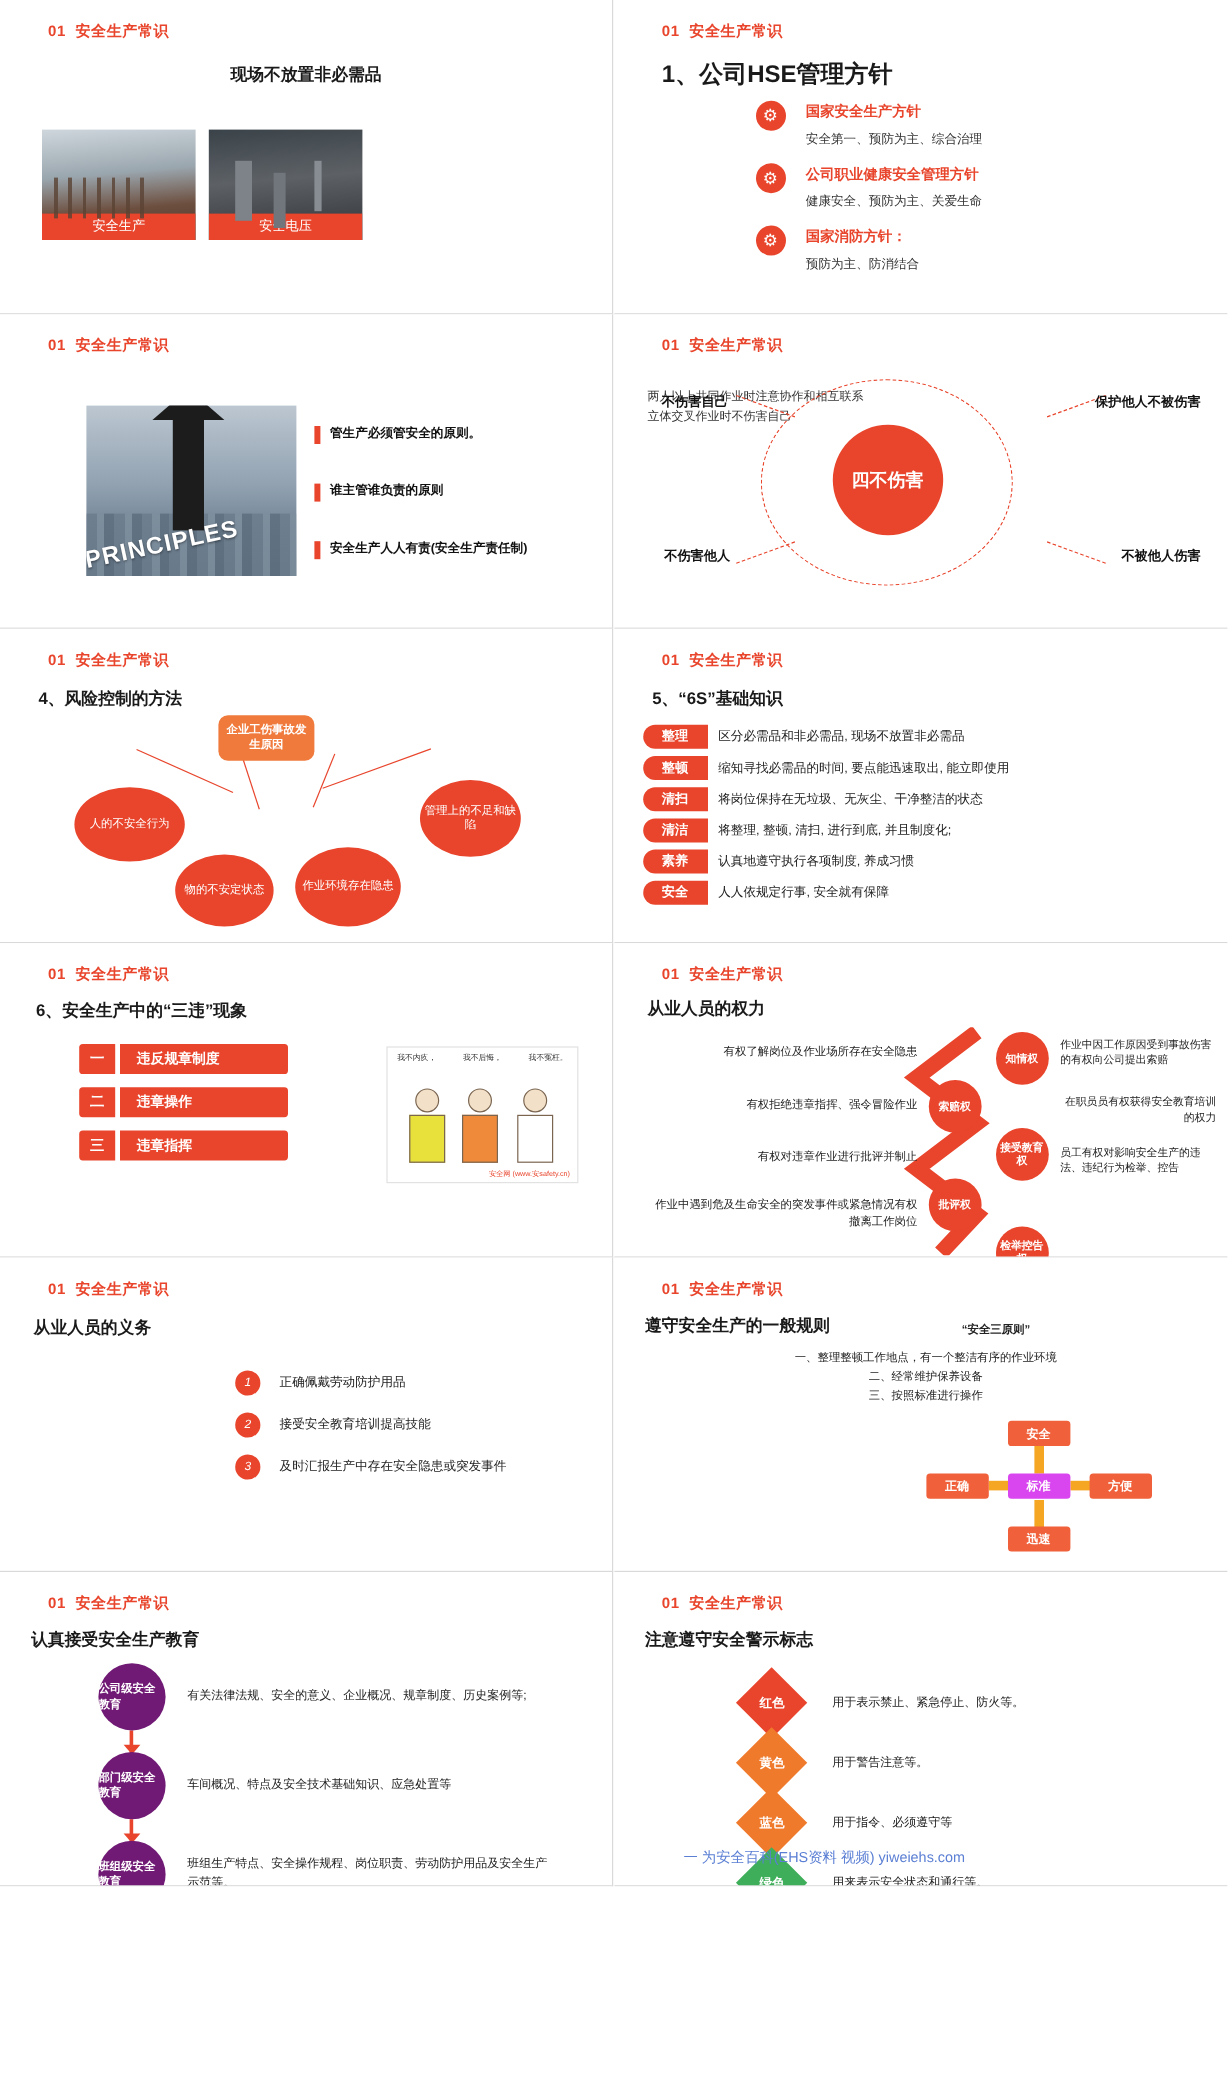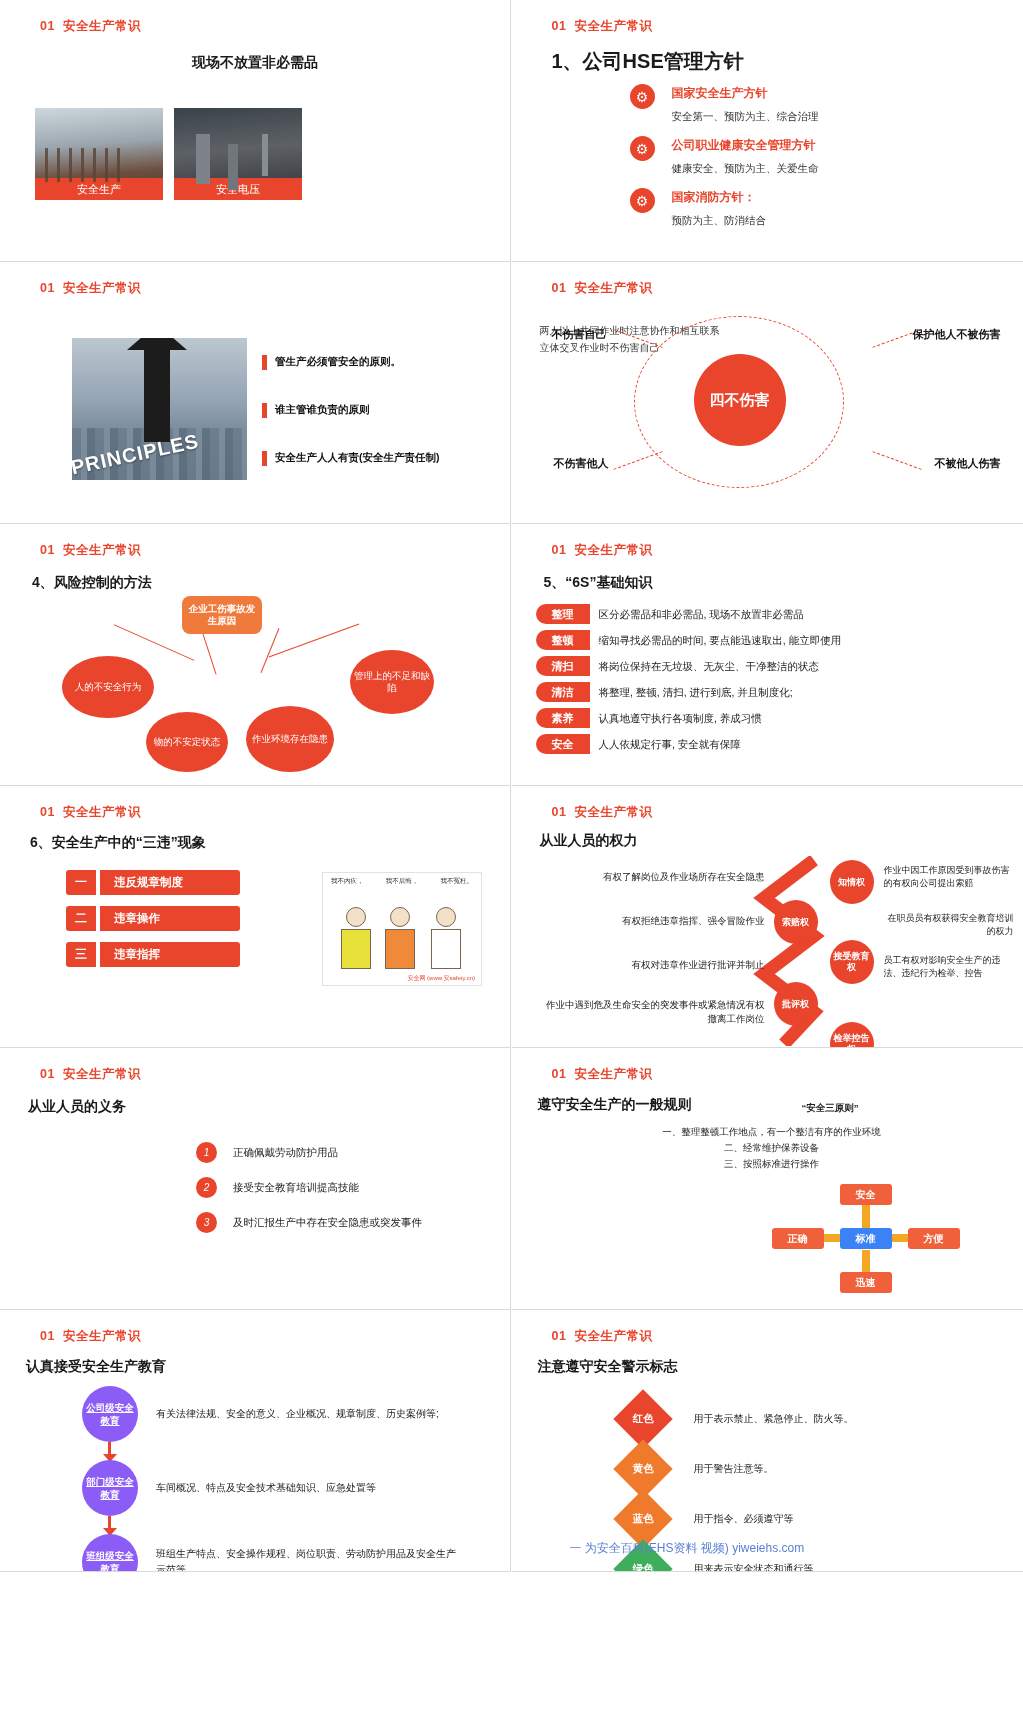--- a/index.html
+++ b/index.html
@@ -264,39 +264,38 @@
   .s10-rules { position: absolute; left: 50px; top: 76px; width: 420px; text-align: center; font-size: 9.5px; color: #222; line-height: 16px; }
   .s10-diag { position: absolute; left: 244px; top: 136px; width: 220px; height: 112px; }
   .s10-box {
     position: absolute; background: #f0603a; color: #fff;
     font-size: 10px; font-weight: bold; border-radius: 3px;
     display: flex; align-items: center; justify-content: center;
     width: 52px; height: 21px;
   }
   .bx-top { left: 84px; top: 0; }
   .bx-left { left: 16px; top: 44px; }
-  .bx-center { left: 84px; top: 44px; background: #3b82f6; }
+  .bx-center { left: 84px; top: 44px; background: #d946ef; }
   .bx-right { left: 152px; top: 44px; }
   .bx-bottom { left: 84px; top: 88px; }
   .s10-arrow { position: absolute; background: #f5a623; }
   .av { left: 106px; top: 20px; width: 8px; height: 24px; }
   .av2 { left: 106px; top: 66px; width: 8px; height: 24px; }
   .ah { left: 68px; top: 50px; width: 18px; height: 8px; }
   .ah2 { left: 136px; top: 50px; width: 18px; height: 8px; }
 
   
   .s11-h { left: 26px; top: 48px; font-size: 14px; }
   .s11-item { position: absolute; display: flex; align-items: center; }
   .s11-circ {
     width: 56px; height: 56px; border-radius: 50%;
-    background: #8b5cf6; color: #fff;
-    display: flex; align-items: center; justify-content: center;
-    text-align: center; font-size: 9.5px; font-weight: bold; line-height: 13px;
+    background: #701a75; color: #fff;
+    display: flex; align-items: center; justify-content: center;
+    font-size: 9.5px; font-weight: bold; line-height: 13px;
     flex: none;
-    text-decoration: underline;
   }
   .s11-tx { font-size: 10px; color: #222; padding-left: 18px; line-height: 16px; width: 320px; }
   .it1 { left: 82px; top: 76px; }
   .it2 { left: 82px; top: 150px; }
   .it3 { left: 82px; top: 224px; }
   .s11-conn { position: absolute; left: 108px; width: 3px; background: #e8452c; }
   .cn1 { top: 132px; height: 20px; }
   .cn2 { top: 206px; height: 20px; }
   .s11-tri {
     position: absolute; left: 103px; width: 0; height: 0;

